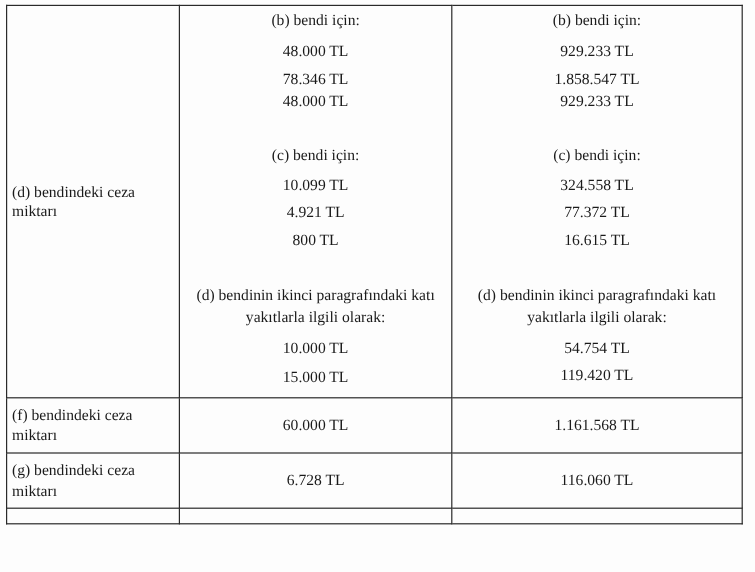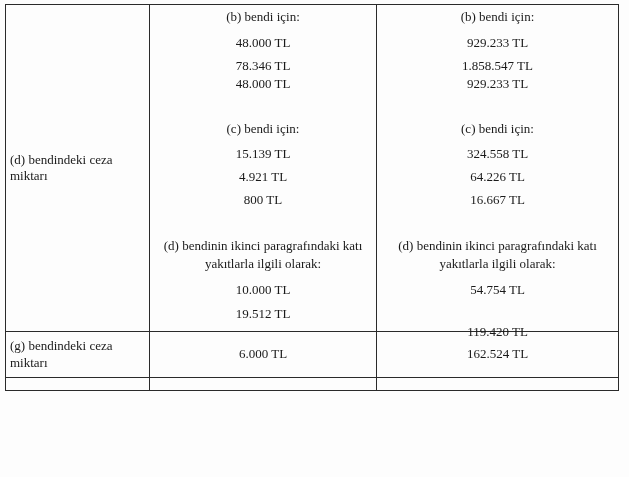--- a/index.html
+++ b/index.html
@@ -72,59 +72,67 @@
         <span class="label-text">miktarı</span>
       </td>
       <td class="val">
         <div class="cell-inner">
           <span class="ln" style="top:4px">(b) bendi için:</span>
           <span class="ln" style="top:30px">48.000 TL</span>
           <span class="ln" style="top:53px">78.346 TL</span>
           <span class="ln" style="top:71px">48.000 TL</span>
 
           <span class="ln" style="top:116px">(c) bendi için:</span>
-          <span class="ln" style="top:141px">15.139 TL</span>
+          <span class="ln" style="top:141px">10.099 TL</span>
           <span class="ln" style="top:164px">4.921 TL</span>
           <span class="ln" style="top:187px">800 TL</span>
 
           <span class="ln" style="top:233px">(d) bendinin ikinci paragrafındaki katı</span>
           <span class="ln" style="top:251px">yakıtlarla ilgili olarak:</span>
           <span class="ln" style="top:277px">10.000 TL</span>
-          <span class="ln" style="top:301px">19.512 TL</span>
+          <span class="ln" style="top:301px">15.000 TL</span>
         </div>
       </td>
       <td class="val">
         <div class="cell-inner">
           <span class="ln" style="top:4px">(b) bendi için:</span>
           <span class="ln" style="top:30px">929.233 TL</span>
           <span class="ln" style="top:53px">1.858.547 TL</span>
           <span class="ln" style="top:71px">929.233 TL</span>
 
           <span class="ln" style="top:116px">(c) bendi için:</span>
           <span class="ln" style="top:141px">324.558 TL</span>
-          <span class="ln" style="top:164px">64.226 TL</span>
-          <span class="ln" style="top:187px">16.667 TL</span>
+          <span class="ln" style="top:164px">77.372 TL</span>
+          <span class="ln" style="top:187px">16.615 TL</span>
 
           <span class="ln" style="top:233px">(d) bendinin ikinci paragrafındaki katı</span>
           <span class="ln" style="top:251px">yakıtlarla ilgili olarak:</span>
           <span class="ln" style="top:277px">54.754 TL</span>
-          <span class="ln" style="top:319px">119.420 TL</span>
+          <span class="ln" style="top:300px">119.420 TL</span>
         </div>
       </td>
     </tr>
 
 
+    <tr class="row-f">
+      <td class="label">
+        <span class="label-text">(f) bendindeki ceza</span>
+        <span class="label-text">miktarı</span>
+      </td>
+      <td class="val">60.000 TL</td>
+      <td class="val">1.161.568 TL</td>
+    </tr>
 
     <tr class="row-g">
       <td class="label">
         <span class="label-text">(g) bendindeki ceza</span>
         <span class="label-text">miktarı</span>
       </td>
-      <td class="val">6.000 TL</td>
-      <td class="val">162.524 TL</td>
+      <td class="val">6.728 TL</td>
+      <td class="val">116.060 TL</td>
     </tr>
 
     <tr class="row-h">
       <td></td>
       <td></td>
       <td></td>
     </tr>
   </tbody>
     </table>
 </div>

